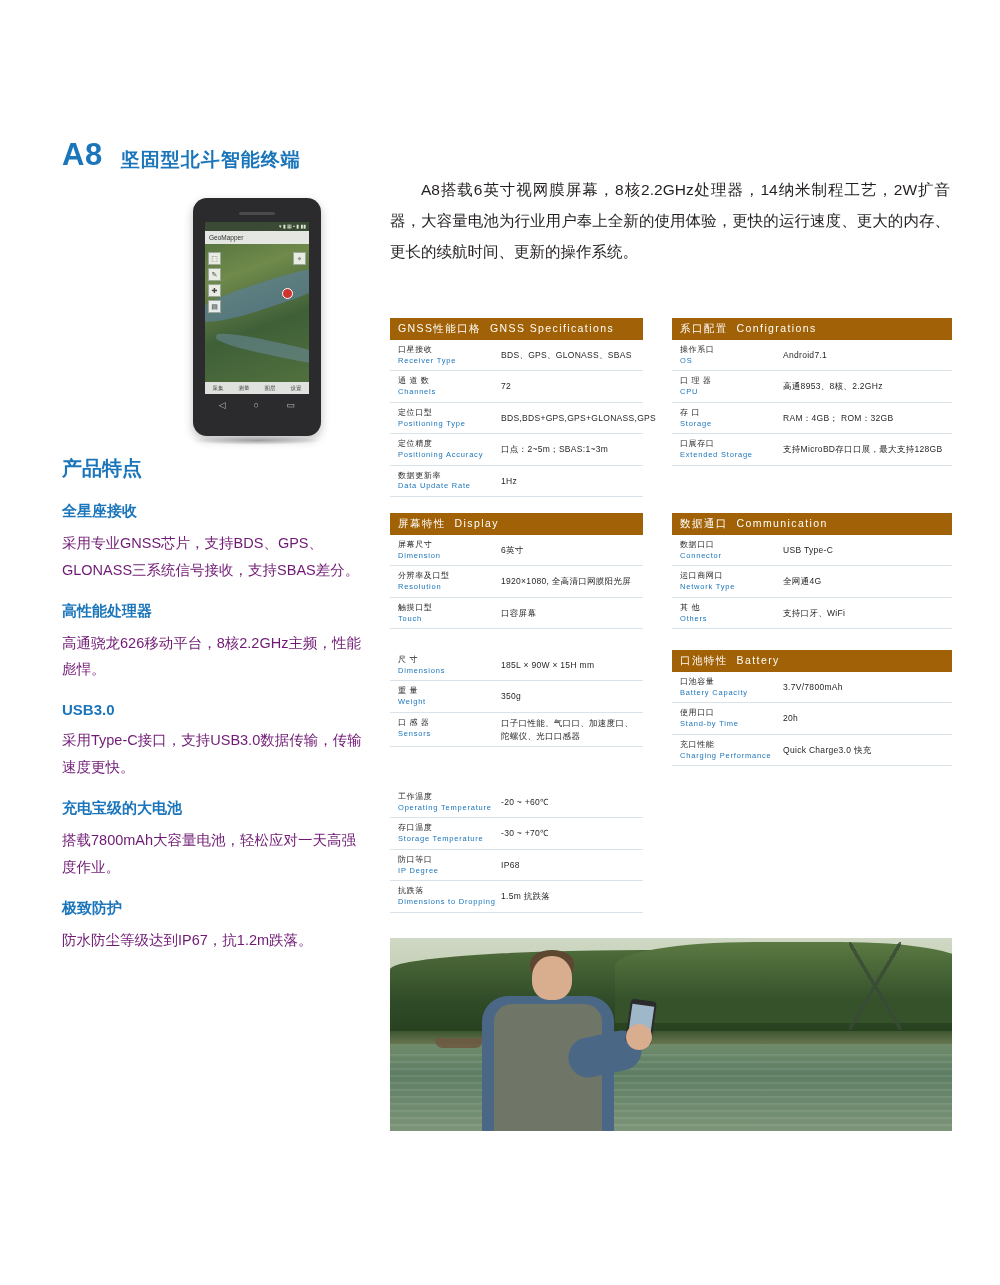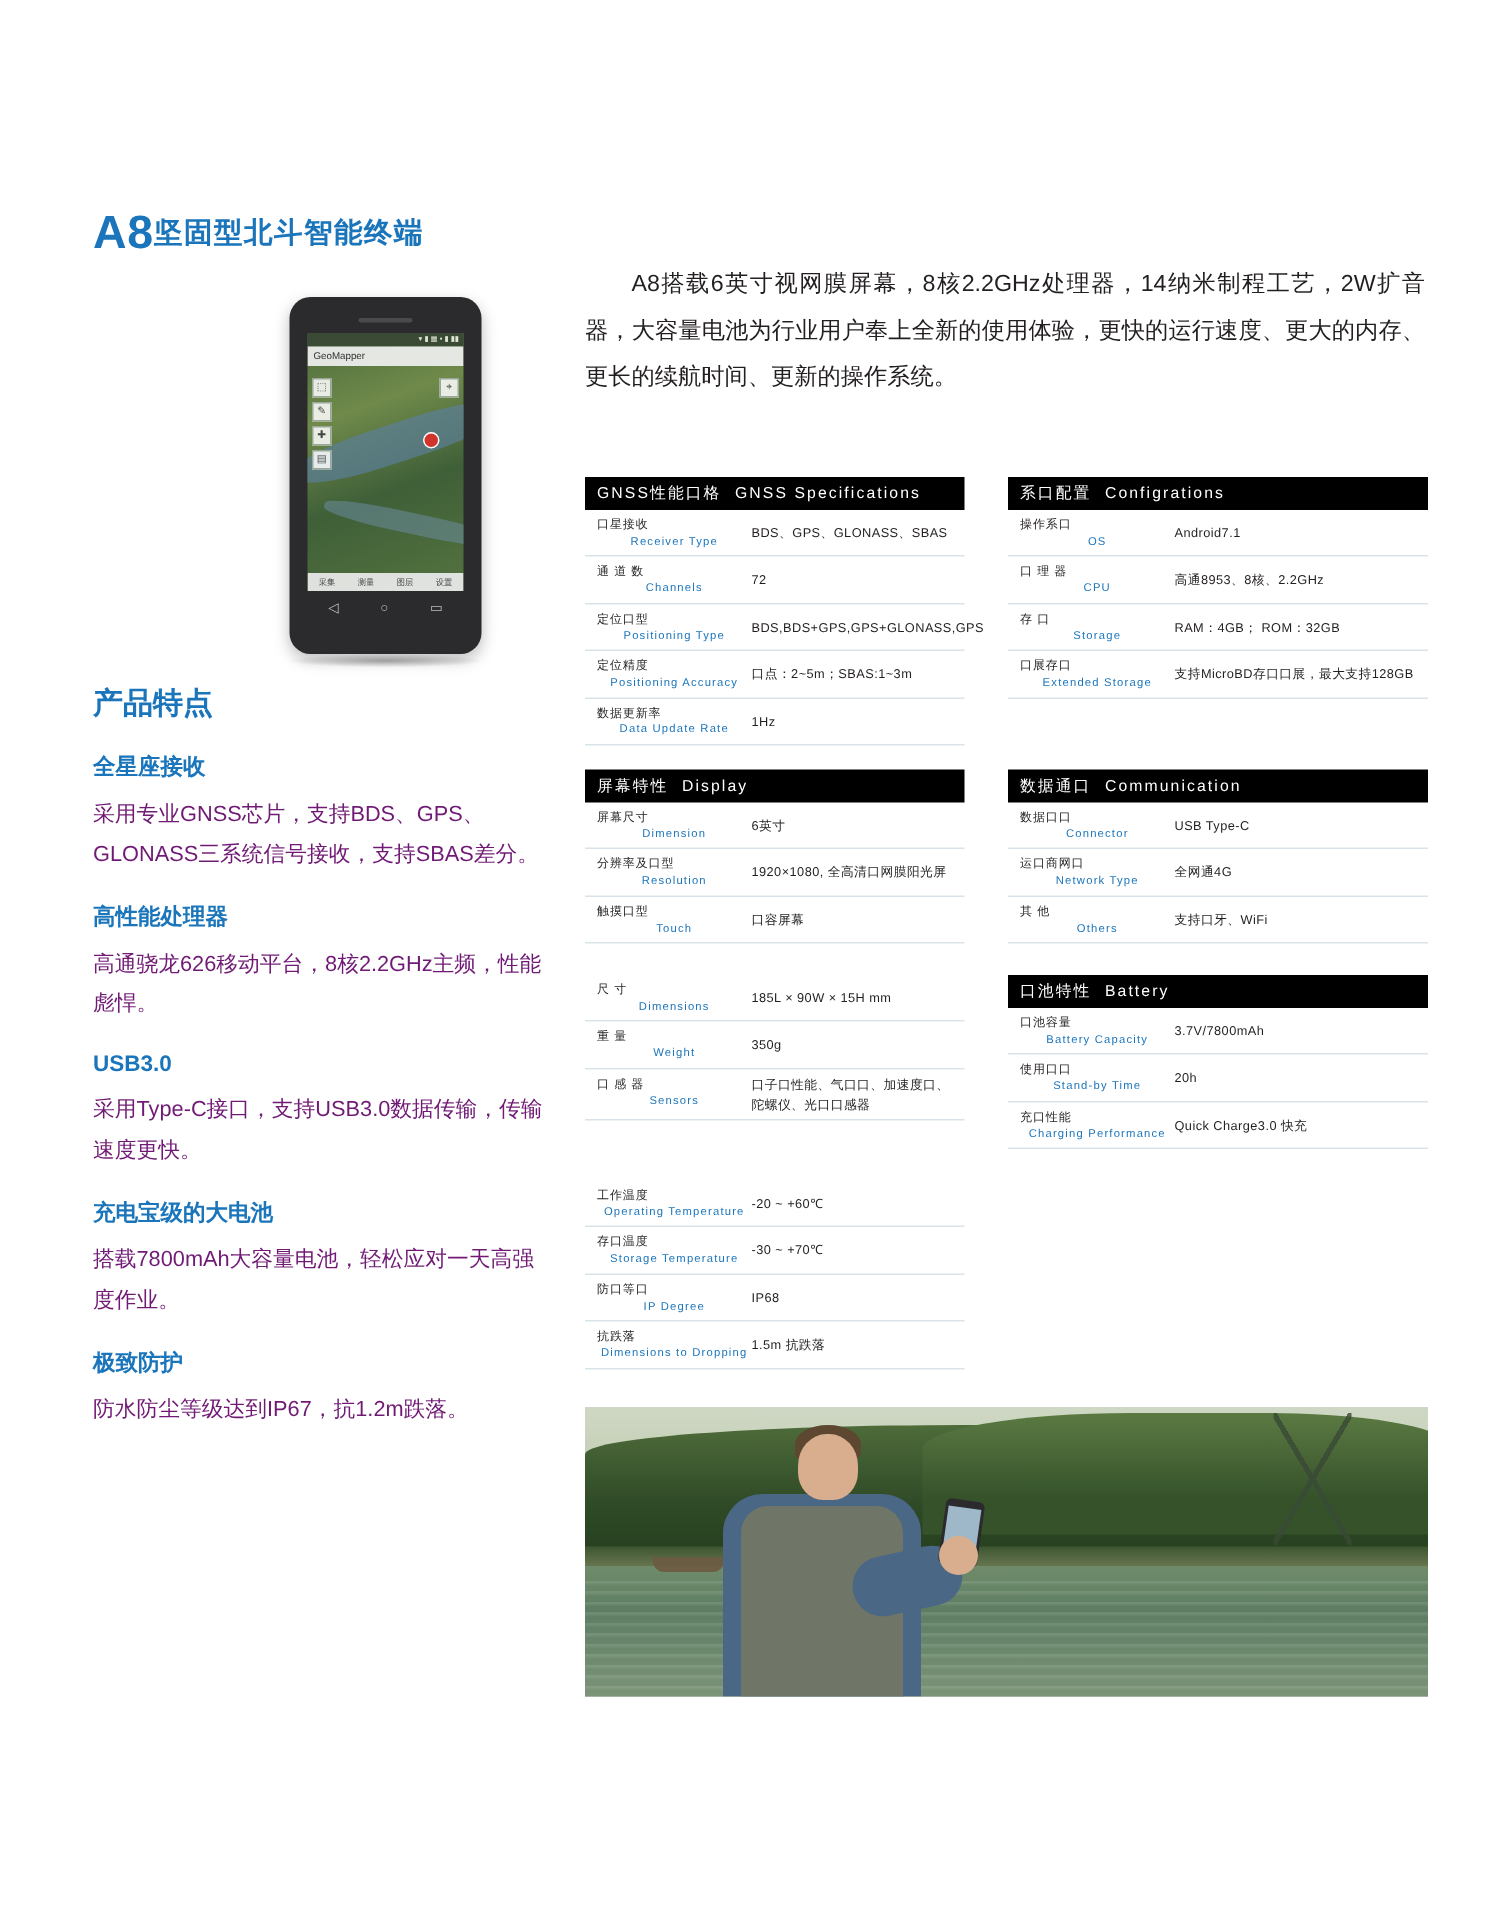--- a/index.html
+++ b/index.html
@@ -20,22 +20,22 @@
     left: 0; top: 0;
     width: 1000px; height: 1285px;
   }
 
   
   .title-block {
     position: absolute;
     left: 62px;
     top: 137px;
     display: flex;
-    align-items: center;
-    gap: 0;
+    align-items: flex-end;
+    gap: 18px;
   }
   .title-main {
     font-size: 31px;
     font-weight: bold;
     color: #1b75bb;
     letter-spacing: 0.5px;
   }
   .title-sub {
     font-size: 19px;
     font-weight: bold;
@@ -222,21 +222,21 @@
     line-height: 1.85;
     color: #701a75;
   }
 
   
   .spec-table {
     position: absolute;
     box-sizing: border-box;
   }
   .spec-head {
-    background: #000000;
+    background: #a16207;
     color: #ffffff;
     font-size: 10.5px;
     letter-spacing: 1.4px;
     padding: 4px 8px;
     box-sizing: border-box;
     white-space: nowrap;
     overflow: hidden;
   }
   .spec-head .cn { letter-spacing: 1.4px; }
   .spec-head .en { margin-left: 9px; }
@@ -258,21 +258,20 @@
   .spec-label .cn {
     display: block;
     color: #231f20;
     font-size: 8px;
     letter-spacing: 0.6px;
   }
   .spec-label .en {
     display: block;
     color: #1b75bb;
     letter-spacing: 0.8px;
-    text-align: center;
   }
   .spec-val {
     flex: 1;
     font-size: 8.5px;
     line-height: 1.5;
     color: #231f20;
     align-self: center;
     letter-spacing: 0.3px;
   }
 

